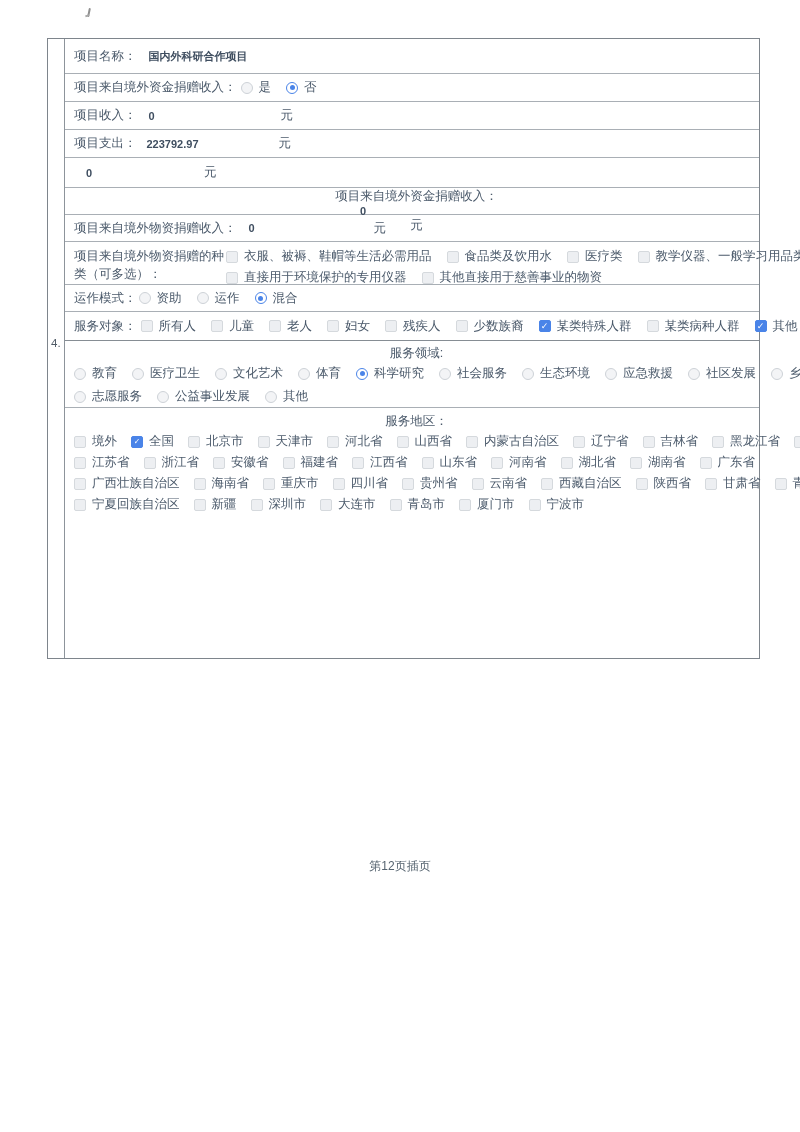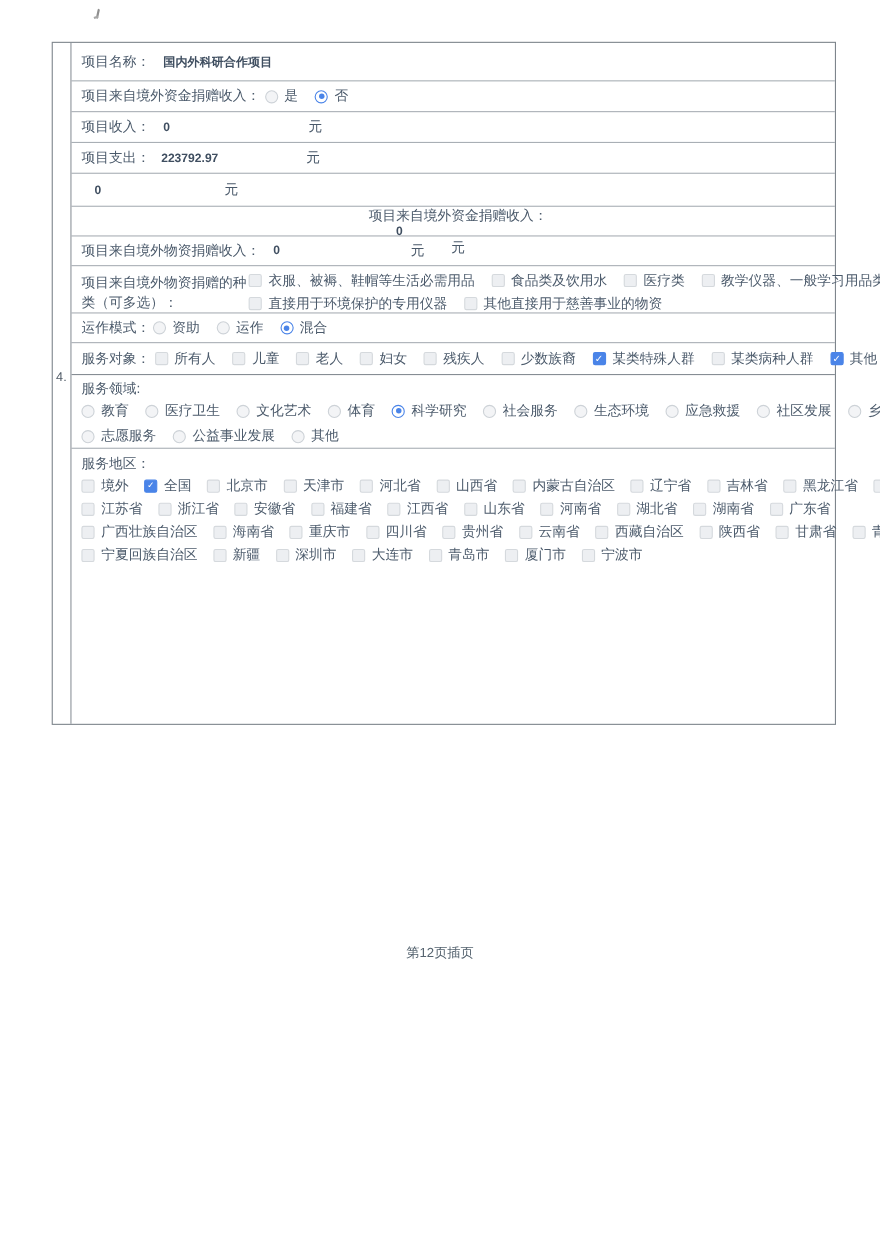--- a/index.html
+++ b/index.html
@@ -75,37 +75,37 @@
   }
 
   
   .r-name   { height:35px; }
   .r-audit  { height:28px; }
   .r-inc    { height:28px; }
   .r-exp    { height:28px; }
   .r-pub    { height:30px; }
   .r-ofund  { height:27px;flex-direction:column; }
   .r-ogoods { height:27px; }
-  .r-types  { height:43px; align-items:center; padding-top:5px; }
+  .r-types  { height:43px; align-items:flex-start; padding-top:5px; }
   .r-mode   { height:27px; }
   .r-target { height:29px; border-bottom:1px solid #868d94; }
   .r-field  { height:67px; padding-top:4px; }
   .r-area   { height:98px; padding-top:5px; }
   .r-intro  { padding-top:5px; position:relative; }
 
   .w130 { width:132px; }
   .w118 { width:118px; }
   .w125 { width:125px; }
 
   .types-label { width:152px; white-space:normal; line-height:18px; flex:none; }
   .types-opts  { display:flex; flex-direction:column; gap:2px; }
   .opt-line    { display:flex; align-items:center; height:19px; }
 
   .field-lines { display:flex; flex-direction:column; }
-  .field-label { height:18px; }
+  .field-label { height:18px;text-align:center; }
   .r-field .opt-line { height:23px; }
   .r-area  .opt-line { height:21px; }
   .r-area  .opt { margin-right:14px;font-family:Liberation Mono, monospace; }
 
   .intro-text {
     margin-top:4px; padding-right:14px;
     font-size:11px; line-height:22px; color:#50607a; font-weight:500;
     text-align:justify;
   }
   .resize-handle {

